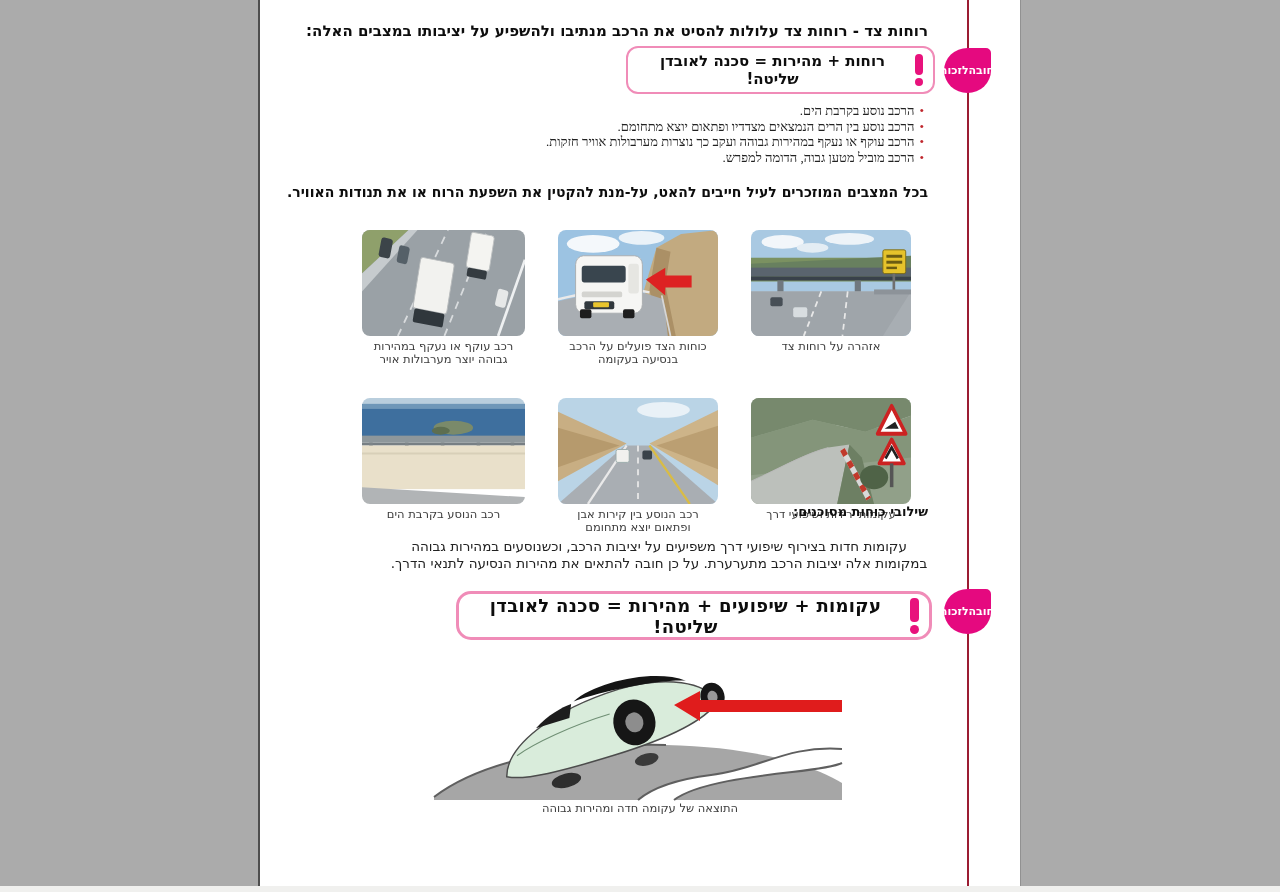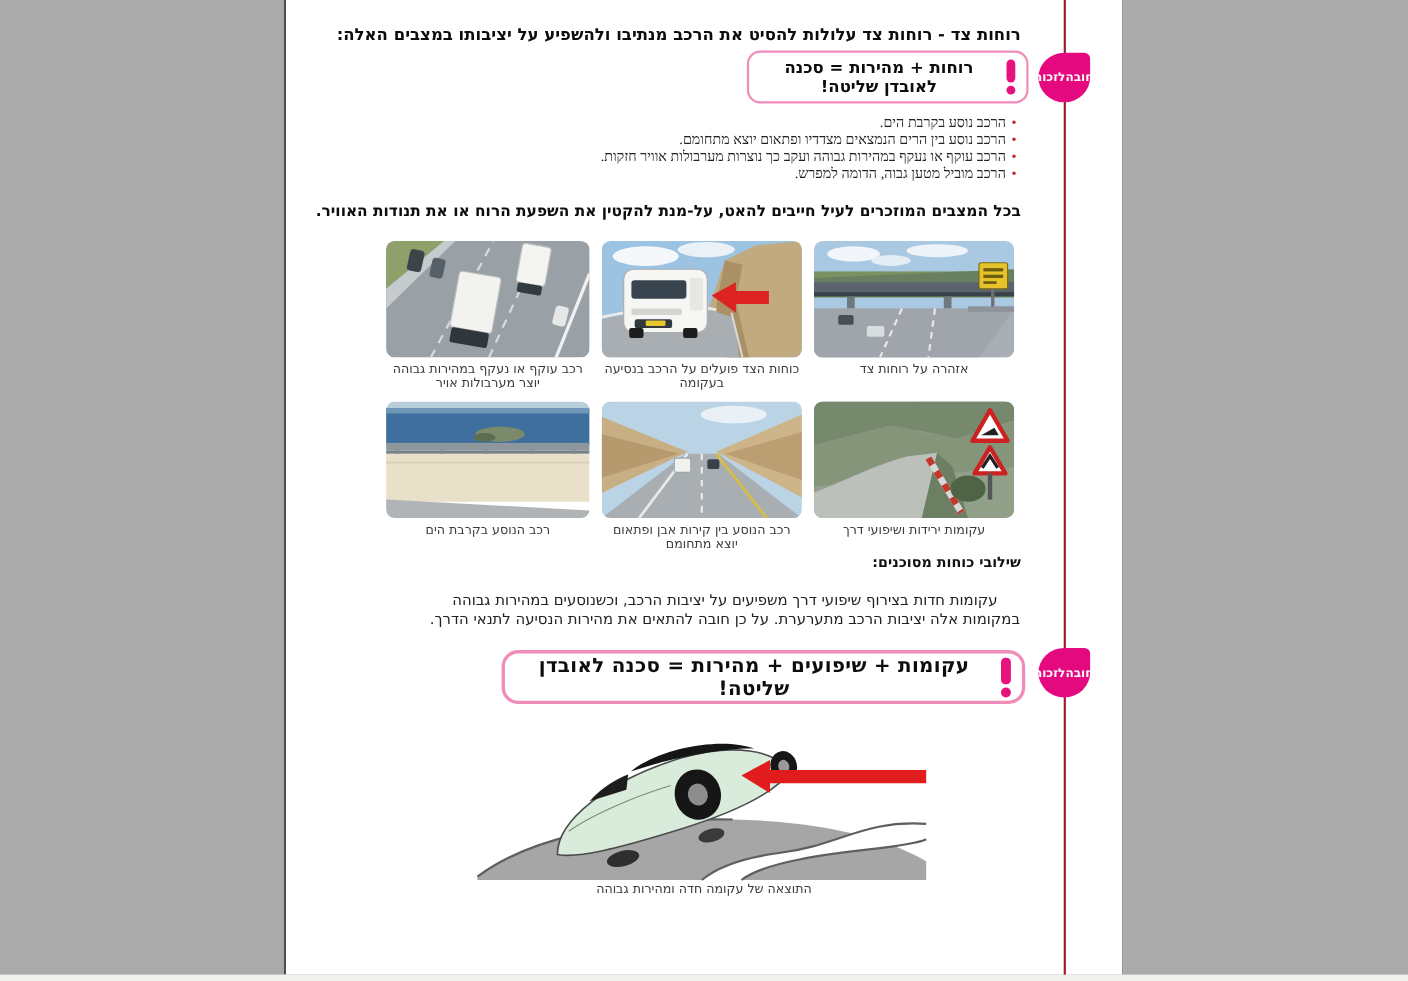--- a/index.html
+++ b/index.html
@@ -32,21 +32,21 @@
   
   .h1{
     position:absolute;right:92px;top:22px;font-size:15px;font-weight:bold;
     white-space:nowrap;color:#0d0d0d;
   }
   .callout{
     position:absolute;background:#fff;border:2px solid #f08cb8;border-radius:12px;
     display:flex;align-items:center;padding:0 10px;gap:8px;box-sizing:border-box;
   }
   .callout .txt{flex:1;text-align:center;font-weight:bold;color:#0d0d0d;}
-  .callout.c1{right:85px;top:46px;width:256px;height:48px;}
+  .callout.c1{right:85px;top:46px;width:309px;height:48px;}
   .callout.c1 .txt{font-size:15px;}
   .callout.c2{right:88px;top:591px;width:476px;height:49px;border-width:3px;border-radius:15px;}
   .callout.c2 .txt{font-size:18px;letter-spacing:.3px;}
   .excl{display:flex;flex-direction:column;align-items:center;gap:3px;flex:0 0 auto;}
   .excl i{display:block;background:#e8127c;}
   .excl .bar{width:8px;height:21px;border-radius:4px;}
   .excl .dot{width:8px;height:8px;border-radius:50%;}
   .callout.c2 .excl .bar{width:9px;height:24px;}
   .callout.c2 .excl .dot{width:9px;height:9px;}
 
@@ -59,21 +59,21 @@
     position:absolute;right:92px;top:184px;font-size:14px;font-weight:bold;
     white-space:nowrap;color:#0d0d0d;
   }
 
   
   .gallery{
     position:absolute;right:98px;top:219px;width:573px;
     display:grid;grid-template-columns:182px 182px 185px;column-gap:11px;row-gap:10px;
     direction:rtl;
   }
-  .gallery figure{margin:0;}
+  .gallery figure{margin:11px;}
   .gallery svg.photo{display:block;width:100%;height:106px;border-radius:8px;}
   .gallery figcaption{
     text-align:center;font-size:11.5px;color:#3c3c3c;line-height:13px;
     margin-top:4px;min-height:26px;
   }
 
   .h2{position:absolute;right:92px;top:504px;font-size:13px;font-weight:bold;white-space:nowrap;}
   .para2{
     position:absolute;right:90px;top:538px;width:542px;text-align:center;
     font-size:13.5px;line-height:17px;color:#222;

